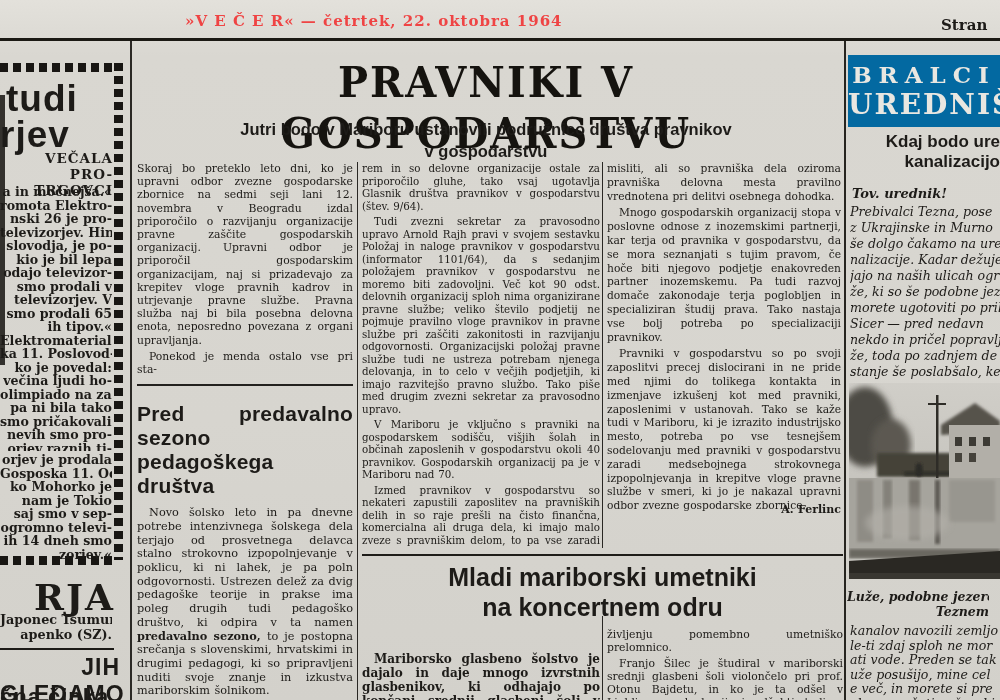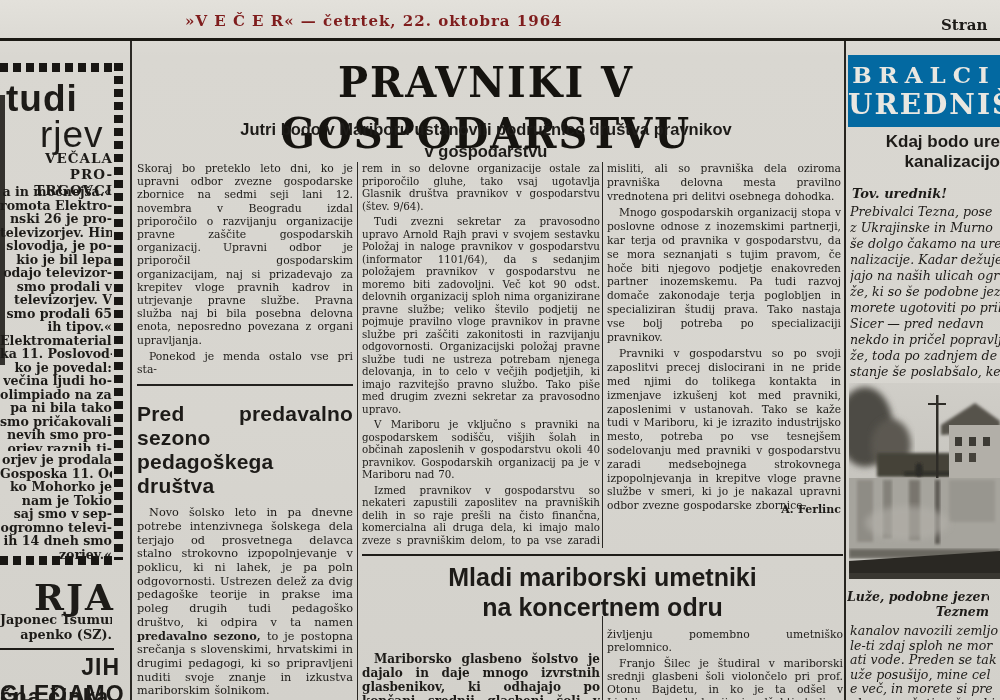--- a/index.html
+++ b/index.html
@@ -7,28 +7,28 @@
     width:1000px;height:700px;position:relative;overflow:hidden;
     background:linear-gradient(180deg,#e3e1db 0%,#d9d7d1 8%,#d7d5cf 60%,#d3d1cb 100%);
     font-family:"DejaVu Serif", serif;color:#1d1b18;
   }
   .abs{position:absolute;}
   .serif{font-family:"DejaVu Serif", serif;}
   .sans{font-family:"Liberation Sans", sans-serif;}
   .just{text-align:justify;text-justify:inter-word;}
   .rule-v{background:#292723;width:1px;}
   
-  .masthead{left:185px;top:12px;font-weight:bold;font-size:15px;letter-spacing:1px;color:#7f1d1d;}
+  .masthead{left:185px;top:12px;font-weight:bold;font-size:15px;letter-spacing:1px;color:#ef4444;}
   .pagelabel{left:941px;top:16px;font-weight:bold;font-size:15px;}
   .head-rule{left:0;top:38px;width:1000px;height:3px;background:#1b1914;}
   
   .sq-h{background:repeating-linear-gradient(90deg,#181613 0 8px,transparent 8px 13px);height:9px;}
   .sq-v{background:repeating-linear-gradient(180deg,#181613 0 8px,transparent 8px 13px);width:9px;}
   .lc-frag1{left:6px;top:78px;font-size:37px;font-weight:bold;letter-spacing:1px;}
-  .lc-frag2{left:0px;top:114px;font-size:37px;font-weight:normal;letter-spacing:1px;margin-left:40px;}
+  .lc-frag2{left:0px;top:114px;font-size:37px;font-weight:bold;letter-spacing:1px;}
   .lc-subhead{left:0;top:150px;width:113px;text-align:right;font-weight:bold;font-size:13.5px;line-height:16px;letter-spacing:1px;}
   .lc-body{left:0;width:112px;text-align:right;font-weight:bold;font-size:12.6px;line-height:13.5px;white-space:nowrap;overflow:hidden;}
   .lc-bigRJA{left:0;top:576px;width:115px;text-align:right;font-weight:bold;font-size:36px;letter-spacing:2px;}
   .lc-cap{left:0;top:612px;width:112px;text-align:right;font-weight:bold;font-size:12.8px;line-height:15px;white-space:nowrap;overflow:hidden;}
   .lc-rule{left:0;top:648px;width:114px;height:2px;background:#1c1a17;}
   .lc-gledamo{left:0;top:654px;width:120px;text-align:right;font-weight:bold;font-size:23px;letter-spacing:1px;}
   .lc-cipka{left:0;top:684px;font-weight:bold;font-size:22px;letter-spacing:1px;}
   .scan-bar{left:0;top:95px;width:5px;height:270px;background:#161411;opacity:.85;}
   
   .headline{left:140px;top:56px;width:692px;text-align:center;font-weight:bold;font-size:40px;letter-spacing:2px;color:#15130f;transform:scaleY(1.08);transform-origin:top;}

